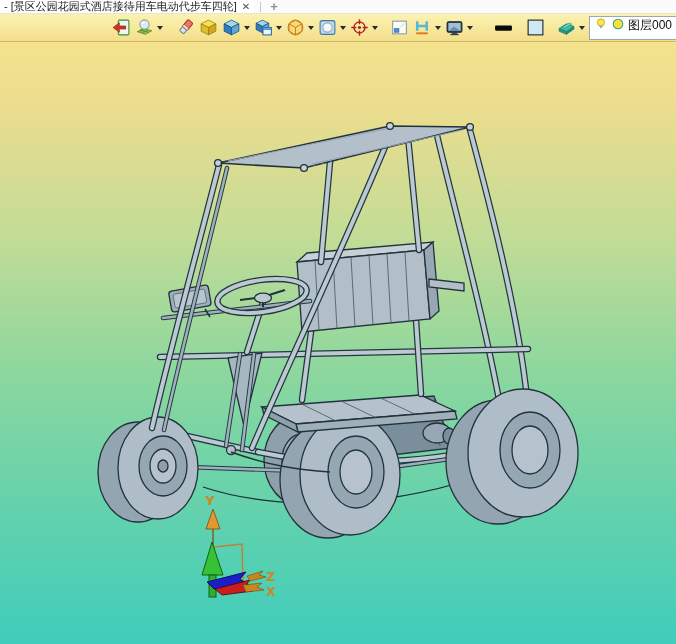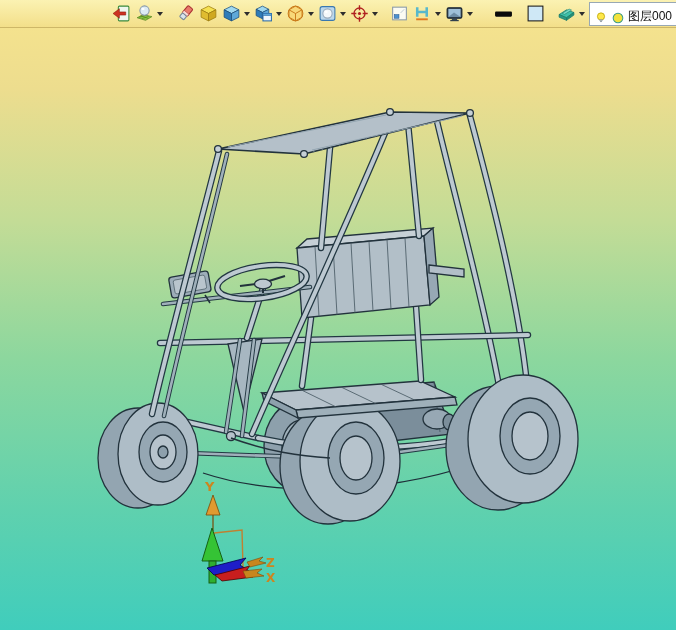--- a/index.html
+++ b/index.html
@@ -18,21 +18,21 @@
   
   .toolbar{height:28px;box-sizing:border-box;border-bottom:1px solid #cdb768;
            background:linear-gradient(#fbf2b2,#f3df8a);display:flex;align-items:center;
            padding-left:112px;}
   .tb{display:flex;align-items:center;margin-right:4px;}
   .ico{width:19px;height:19px;display:block;}
   .dd{width:0;height:0;border-left:3px solid transparent;border-right:3px solid transparent;
       border-top:4px solid #2d2d2d;margin-left:3px;}
   .gap{width:9px;}
   .layerbox{margin-left:auto;height:22px;background:#ffffff;border:1px solid #98a8b4;border-right:none;
-            display:flex;align-items:flex-end;padding:0 2px 0 4px;gap:3px;font-size:12px;color:#101010;
+            display:flex;align-items:flex-start;padding:0 2px 0 4px;gap:3px;font-size:12px;color:#101010;
             white-space:nowrap;overflow:hidden;min-width:80px;}
   .lico{width:14px;height:14px;display:block;flex:0 0 auto;}
 
   
   .viewport{position:relative;width:676px;height:602px;
     background:linear-gradient(180deg,#f4e28e 0%,#eddd8e 10%,#c3dc96 32%,#8cd79e 55%,#5fd1ae 80%,#40cdbc 100%);}
   .viewport svg{position:absolute;left:0;top:0;}
 
   
   .tube-d{stroke:#223742;stroke-width:6.5;fill:none;stroke-linecap:round;}
@@ -41,20 +41,28 @@
   .tube-l2{stroke:#9fb0ba;stroke-width:2.6;fill:none;stroke-linecap:round;}
   .face{stroke:#22323c;stroke-width:1.3;}
   .panel{stroke:#44565f;stroke-width:0.8;}
   .axtext{font-family:"DejaVu Sans",sans-serif;font-weight:bold;fill:#cd851f;}
 </style>
 </head>
 <body>
 
 <div class="app">
 
+  <div class="tabbar">
+    <div class="tab">
+      <span class="tab-title">- [景区公园花园式酒店接待用车电动代步车四轮]</span>
+      <span class="tab-close">✕</span>
+    </div>
+    <div class="tab-sep"></div>
+    <span class="newtab">+</span>
+  </div>
 
   <div class="toolbar">
 
     <div class="tb">
       <svg class="ico" viewBox="0 0 18 18">
         <rect x="6" y="2" width="10" height="14" rx="1" fill="#eef7ee" stroke="#3a8a3a"></rect>
         <path d="M1,9 L7,4.5 V7.5 H13 V10.5 H7 V13.5 Z" fill="#cc3322" stroke="#881100" stroke-width="0.5"></path>
       </svg>
     </div>
 

